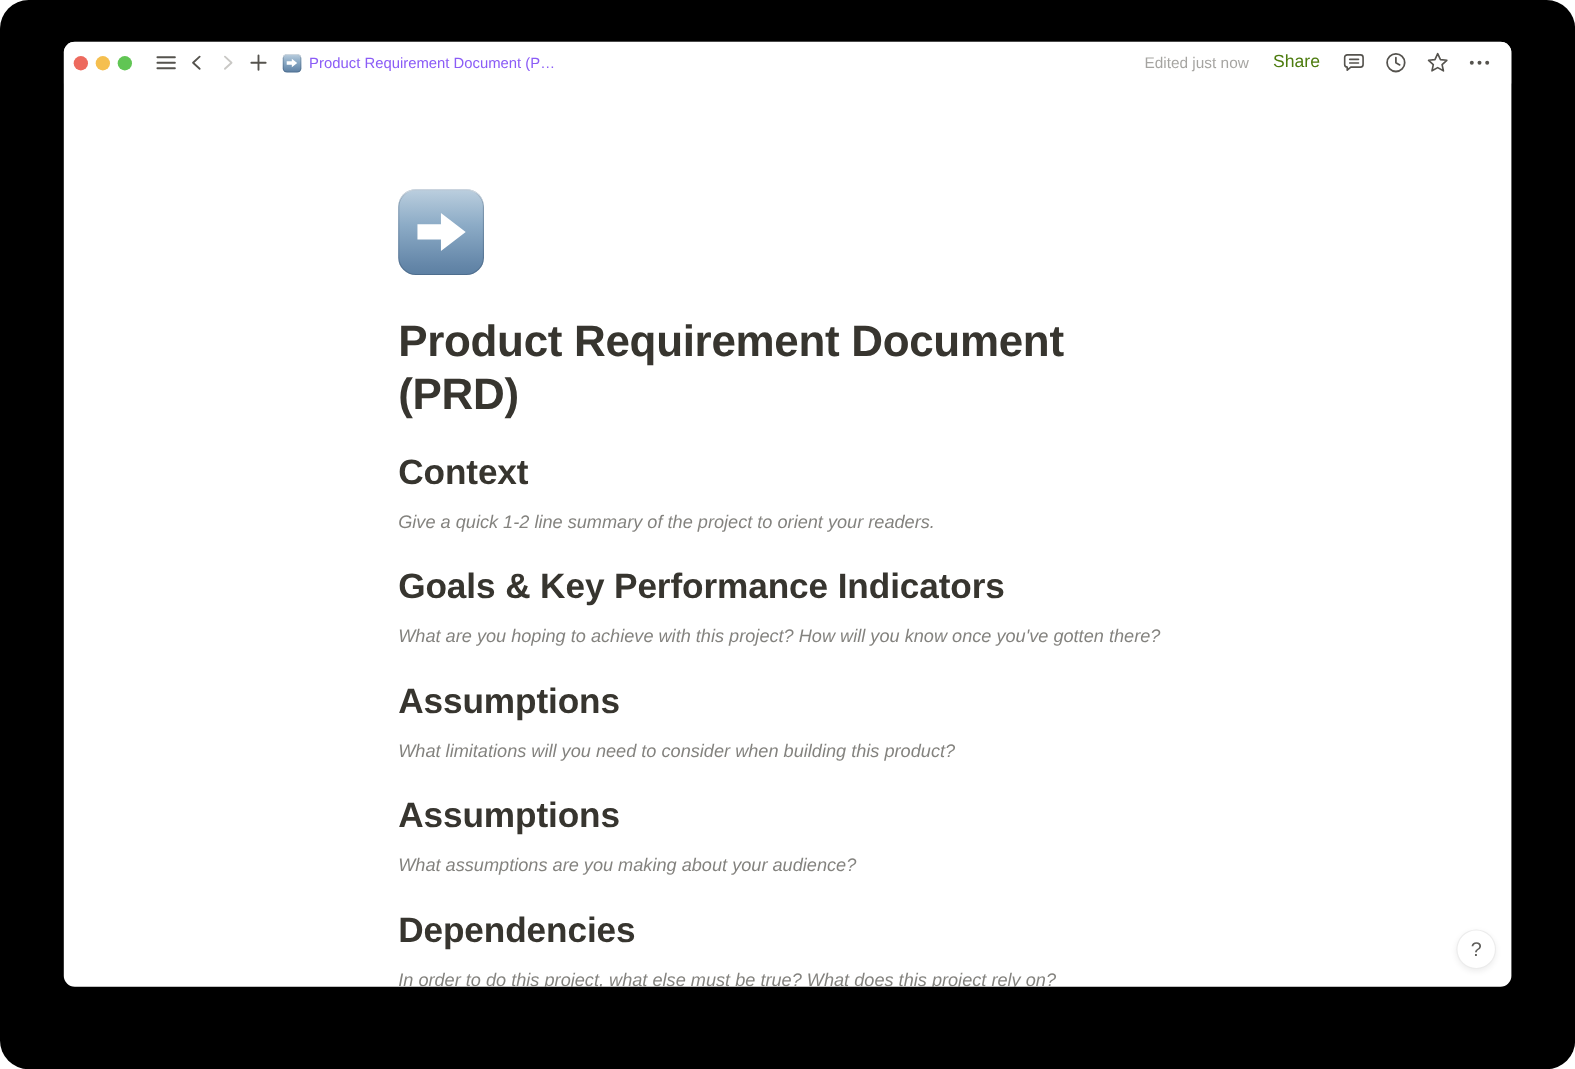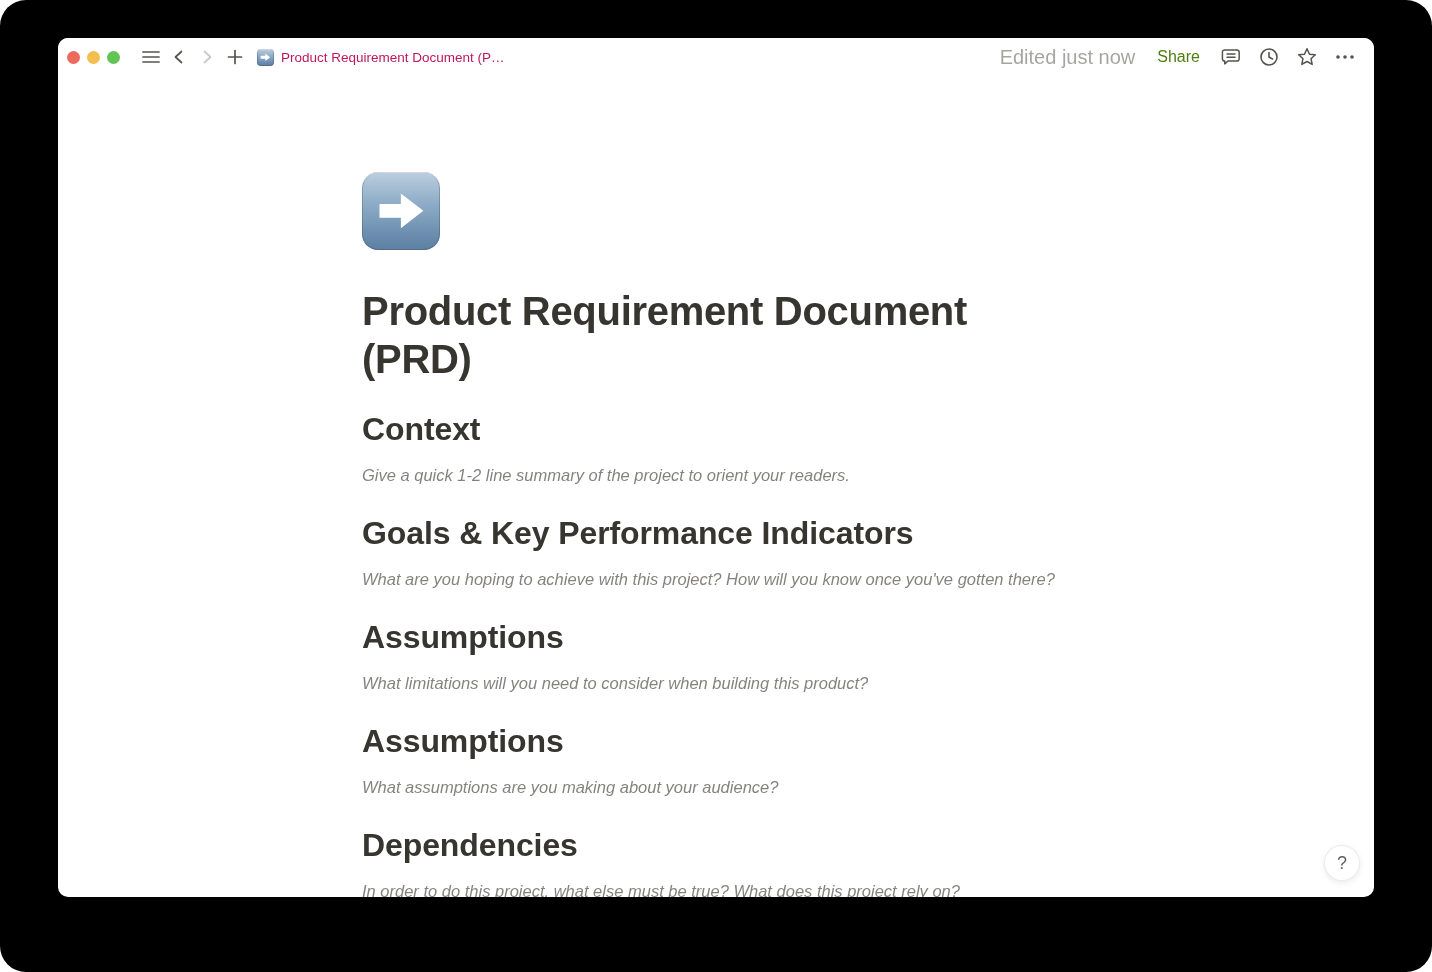--- a/index.html
+++ b/index.html
@@ -49,31 +49,31 @@
     border-radius: 4px; cursor: pointer;
   }
   .tb-btn svg { display: block; }
 
   .tab {
     display: flex; align-items: center;
     margin-left: 8px; gap: 7px; cursor: pointer;
   }
   .tab-title {
     font-size: 13.5px;
-    color: #be185d;
+    color: #8b5cf6;
     white-space: nowrap;
   }
 
   .tb-right {
     margin-left: auto;
     display: flex; align-items: center;
     gap: 8px;
   }
   .edited {
-    font-size: 20px;
+    font-size: 14px;
     color: rgba(55,53,47,0.45);
     margin-right: 6px;
     white-space: nowrap;
   }
   .share {
     font-size: 16px;
     color: #4d7c0f;
     padding: 3px 8px;
     border-radius: 4px;
     cursor: pointer;

